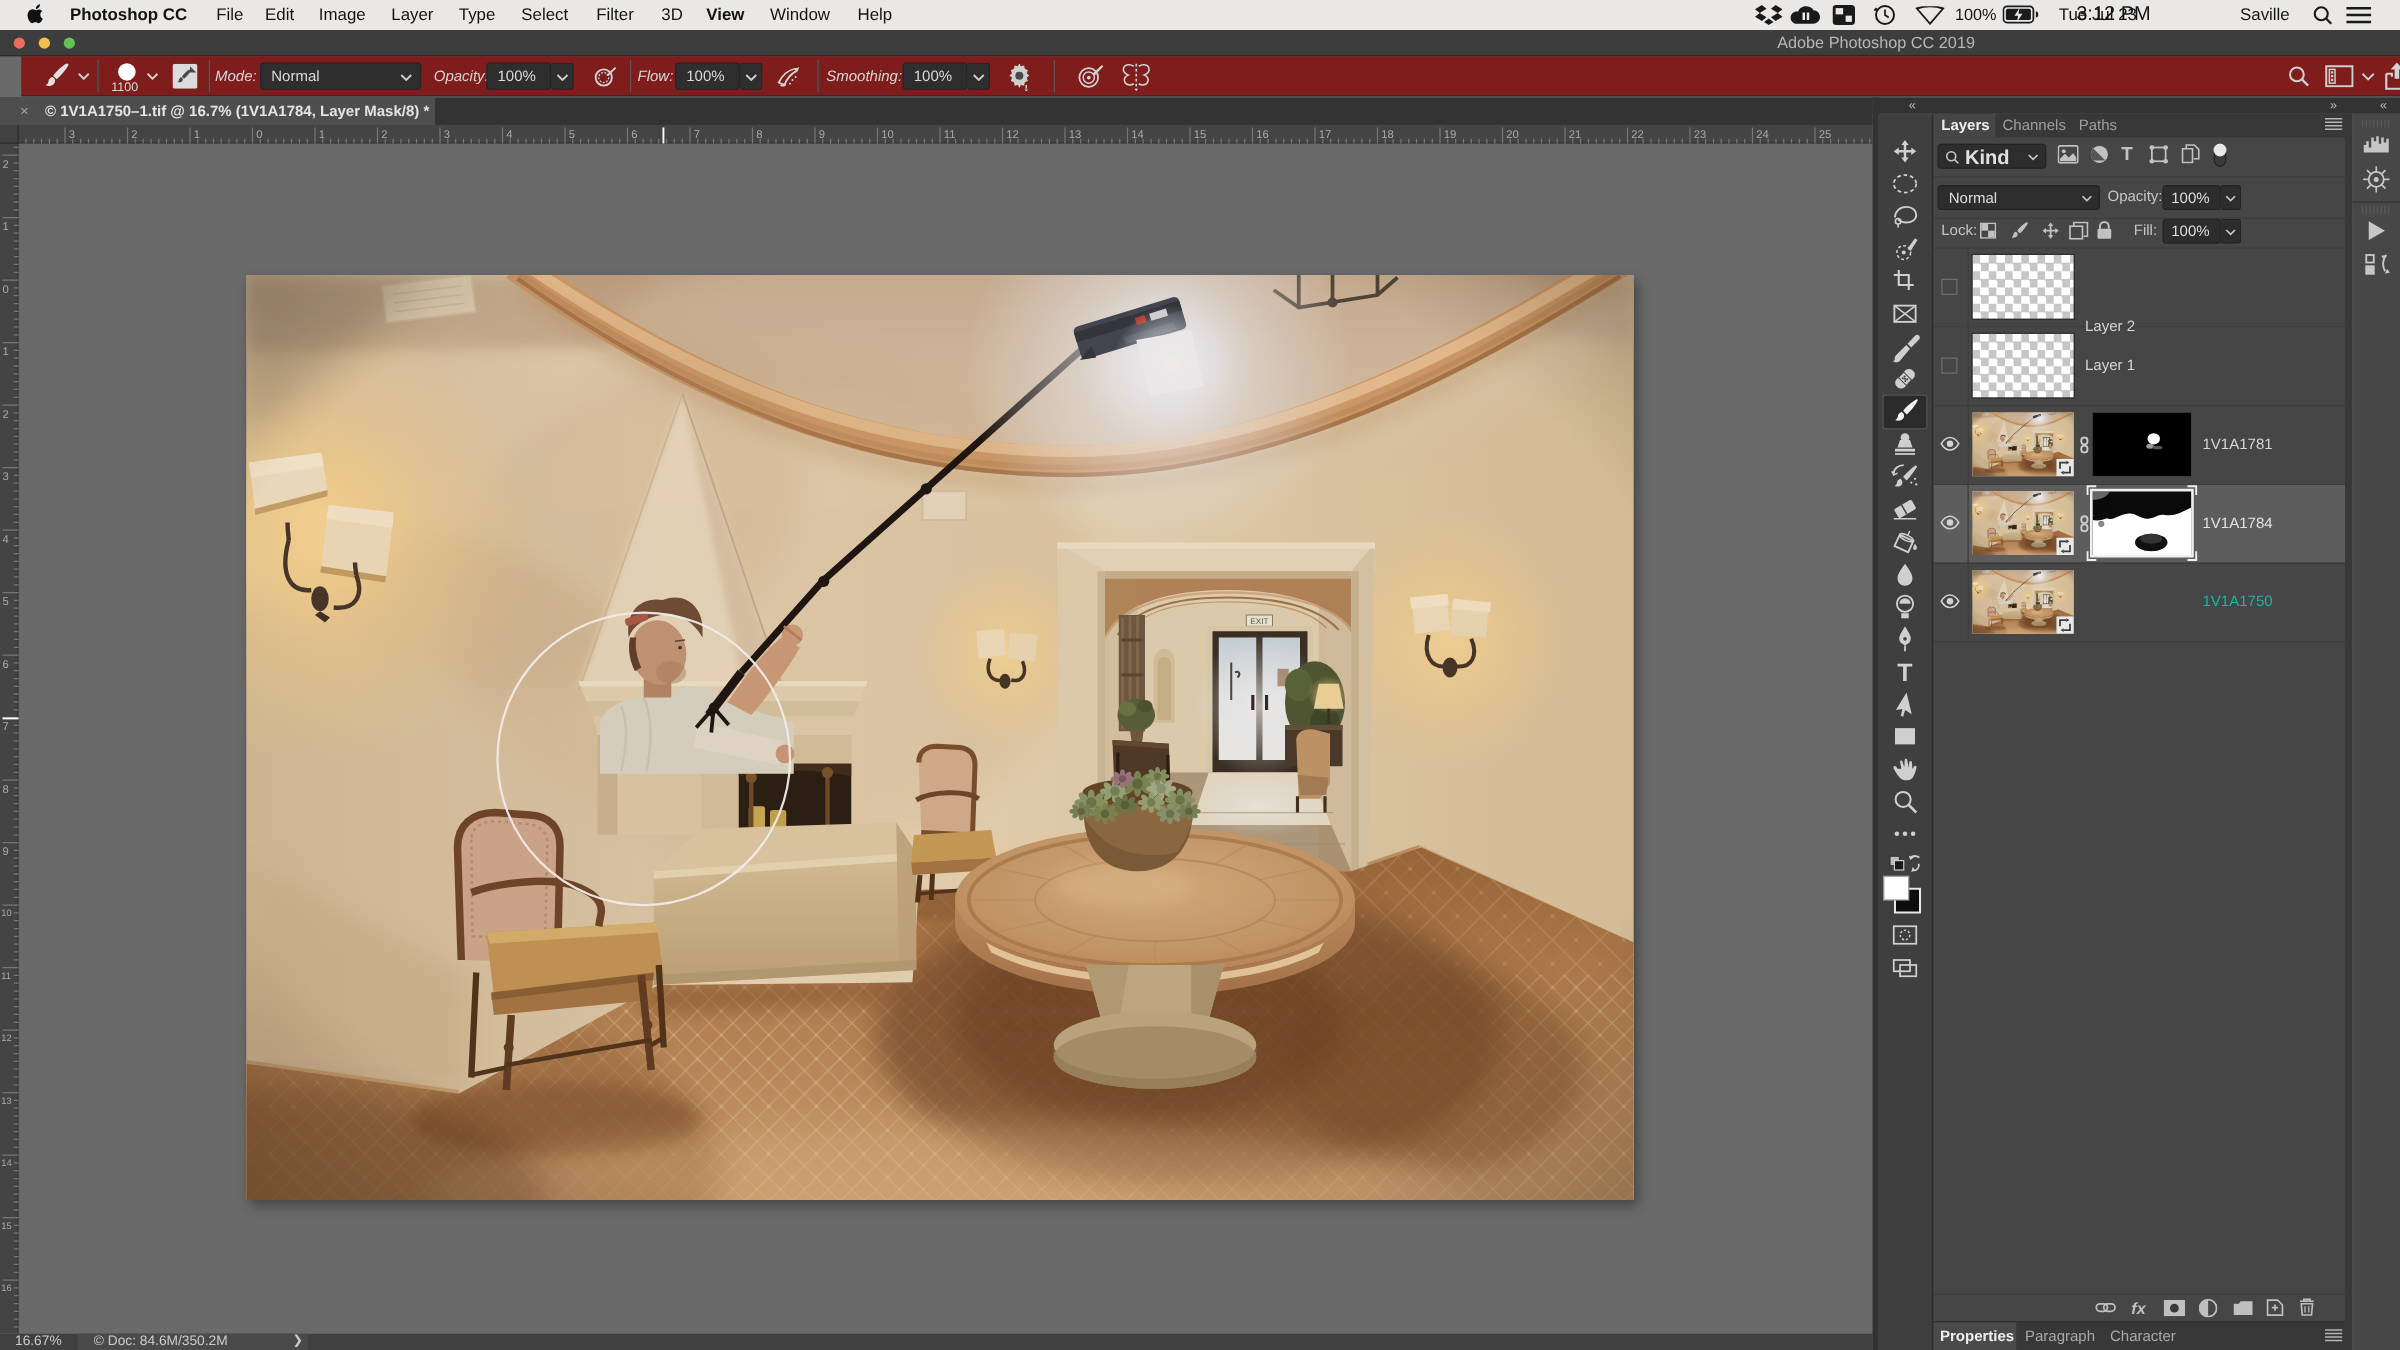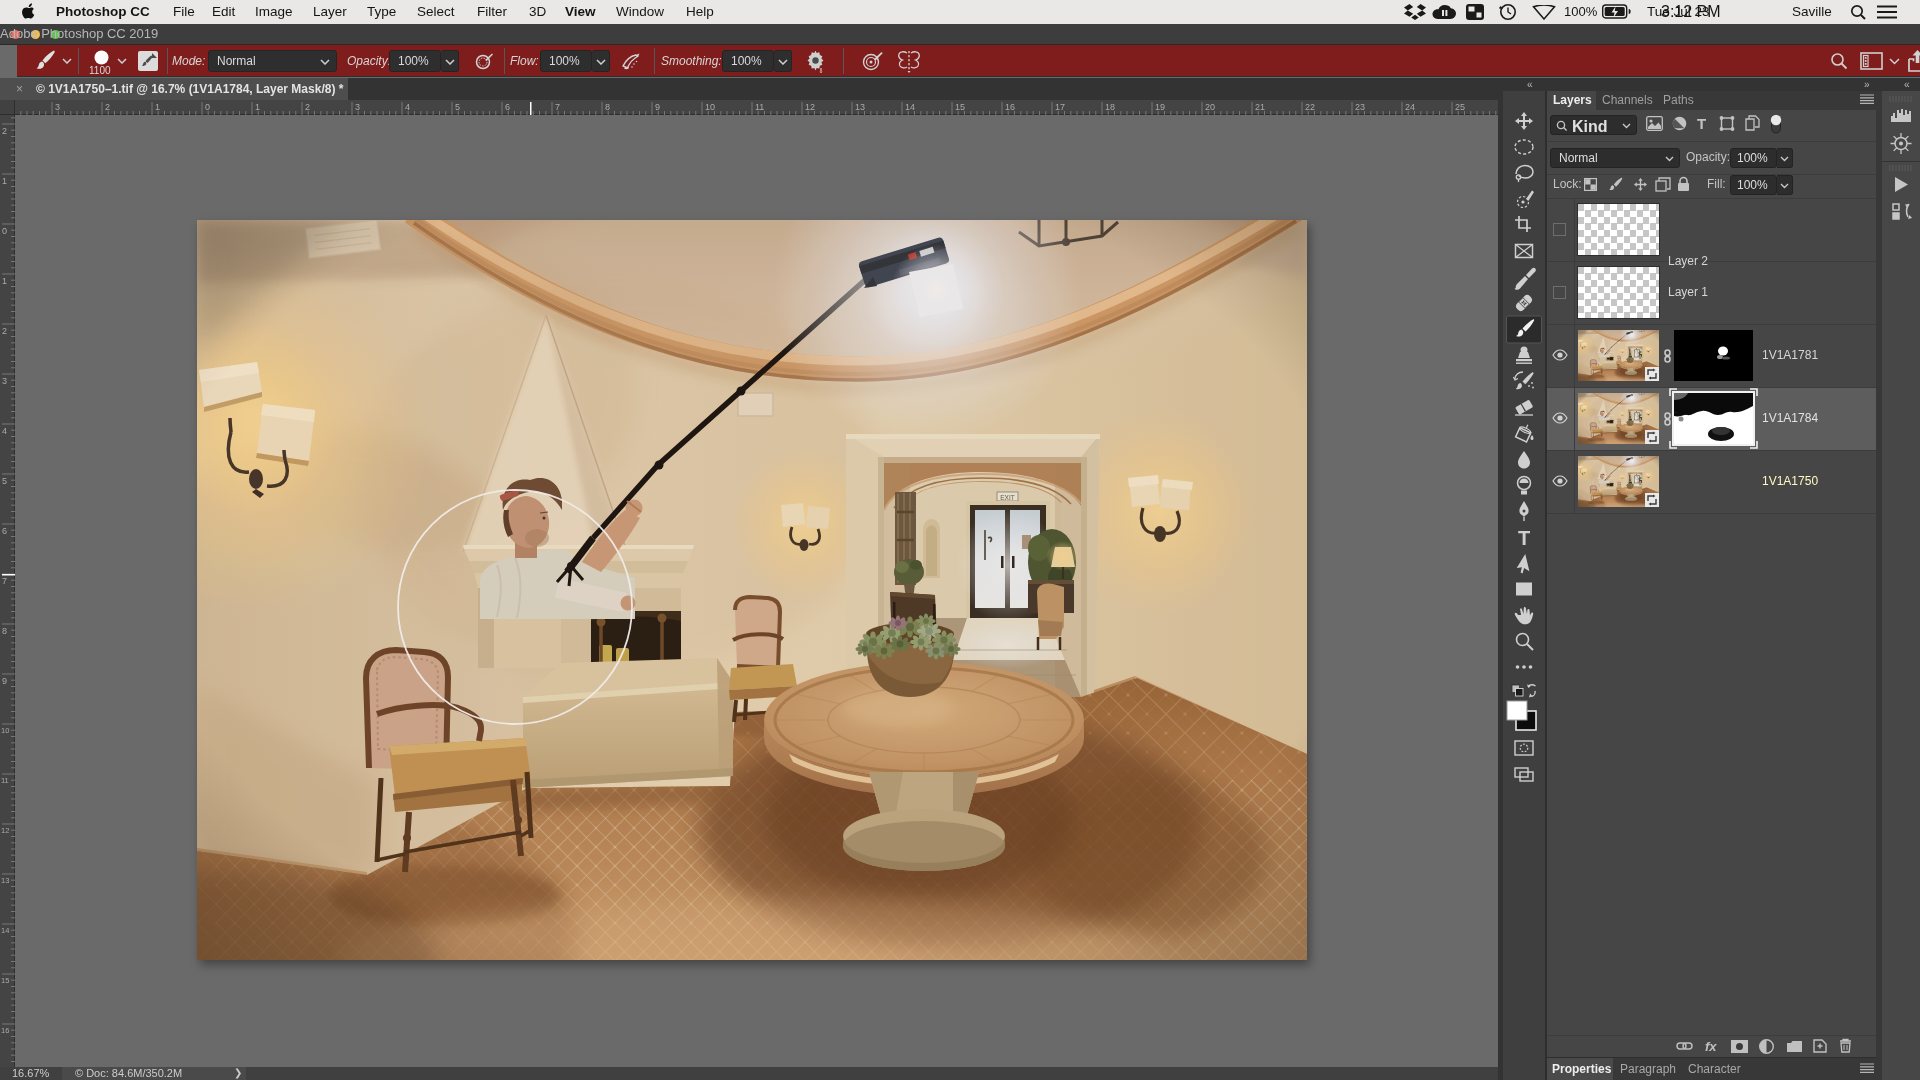--- a/index.html
+++ b/index.html
@@ -6,21 +6,21 @@
   html,body { width:1920px; height:1080px; overflow:hidden; background:#6a6a6a; }
   body { font-family:"Liberation Sans", sans-serif; }
   #app { position:relative; width:1920px; height:1080px; }
   .abs { position:absolute; }
   
   #menubar { position:absolute; left:0; top:0; width:1920px; height:24px; background:#e9e8e6; }
   #menubar span { position:absolute; top:0; line-height:24px; font-size:13.5px; color:#141414; white-space:nowrap; }
   
   #titlebar { position:absolute; left:0; top:24px; width:1920px; height:21px; background:#3d3d3d; border-bottom:1px solid #2a2a2a;}
   .tl { position:absolute; top:30px; width:9px; height:9px; border-radius:50%; }
-  #titletext { position:absolute; top:24px; left:0; width:1580px; text-align:left; line-height:20px; font-size:13px; color:#b6b6b6; }
+  #titletext { position:absolute; top:24px; left:0; width:1580px; text-align:right; line-height:20px; font-size:13px; color:#b6b6b6; }
   
   #optbar { position:absolute; left:17px; top:45px; width:1920px; height:32px; background:#7f1d1d; border-bottom:1px solid #2e2e2e; }
   #optbar .lbl { position:absolute; font-size:12px; color:#d6d6d6; line-height:32px;font-style:italic; }
   .combo { position:absolute; top:5px; height:22px; background:#2e2e2e; border:1px solid #242424; border-radius:3px; color:#dadada; font-size:12px; line-height:20px; }
   .combo .ctext { padding-left:8px; }
   .vsep { position:absolute; top:3px; width:1px; height:26px; background:#3a3a3a; border-right:1px solid #575757; }
   
   #tabrow { position:absolute; left:0; top:78px; width:1498px; height:22px; background:#333333; }
   #doctab { position:absolute; left:0; top:0; width:348px; height:22px; background:#4e4e4e; }
   #doctab .x { position:absolute; left:16px; top:0; line-height:22px; color:#a2a2a2; font-size:12px; }
@@ -1137,21 +1137,21 @@
         <svg width="16" height="12" viewBox="0 0 16 12">
           <path d="M1 6C3 2.6 5.4 1 8 1s5 1.6 7 5c-2 3.4-4.4 5-7 5S3 9.4 1 6z" fill="none" stroke="#d2d2d2" stroke-width="1.2"></path>
           <circle cx="8" cy="6" r="2.6" fill="#d2d2d2"></circle>
         </svg>
       </span>
       <div class="abs" style="left:31px;top:365px;width:81px;height:51px;">
         <svg width="81" height="51" viewBox="0 0 1110 740" preserveAspectRatio="none" style="background:#c8a27c">
           <use href="#photoart"></use>
         </svg>
       </div>
-      <span class="abs" style="left:215px;top:383px;font-size:12px;color:#fef9c3;">1V1A1750</span>
+      <span class="abs" style="left:215px;top:383px;font-size:12px;color:#14b8a6;">1V1A1750</span>
       <span class="abs" style="left:98px;top:276px;">
         <svg width="14" height="14" viewBox="0 0 14 14">
           <rect width="14" height="14" fill="#e8e8e8"></rect>
           <path d="M3 8V3h5M11 6v5H6" fill="none" stroke="#3a3a3a" stroke-width="1.4"></path>
           <path d="M8 1.5L10.5 3 8 4.5zM6 12.5L3.5 11 6 9.5z" fill="#3a3a3a"></path>
         </svg>
       </span>
       <span class="abs" style="left:98px;top:339px;">
         <svg width="14" height="14" viewBox="0 0 14 14">
           <rect width="14" height="14" fill="#e8e8e8"></rect>

